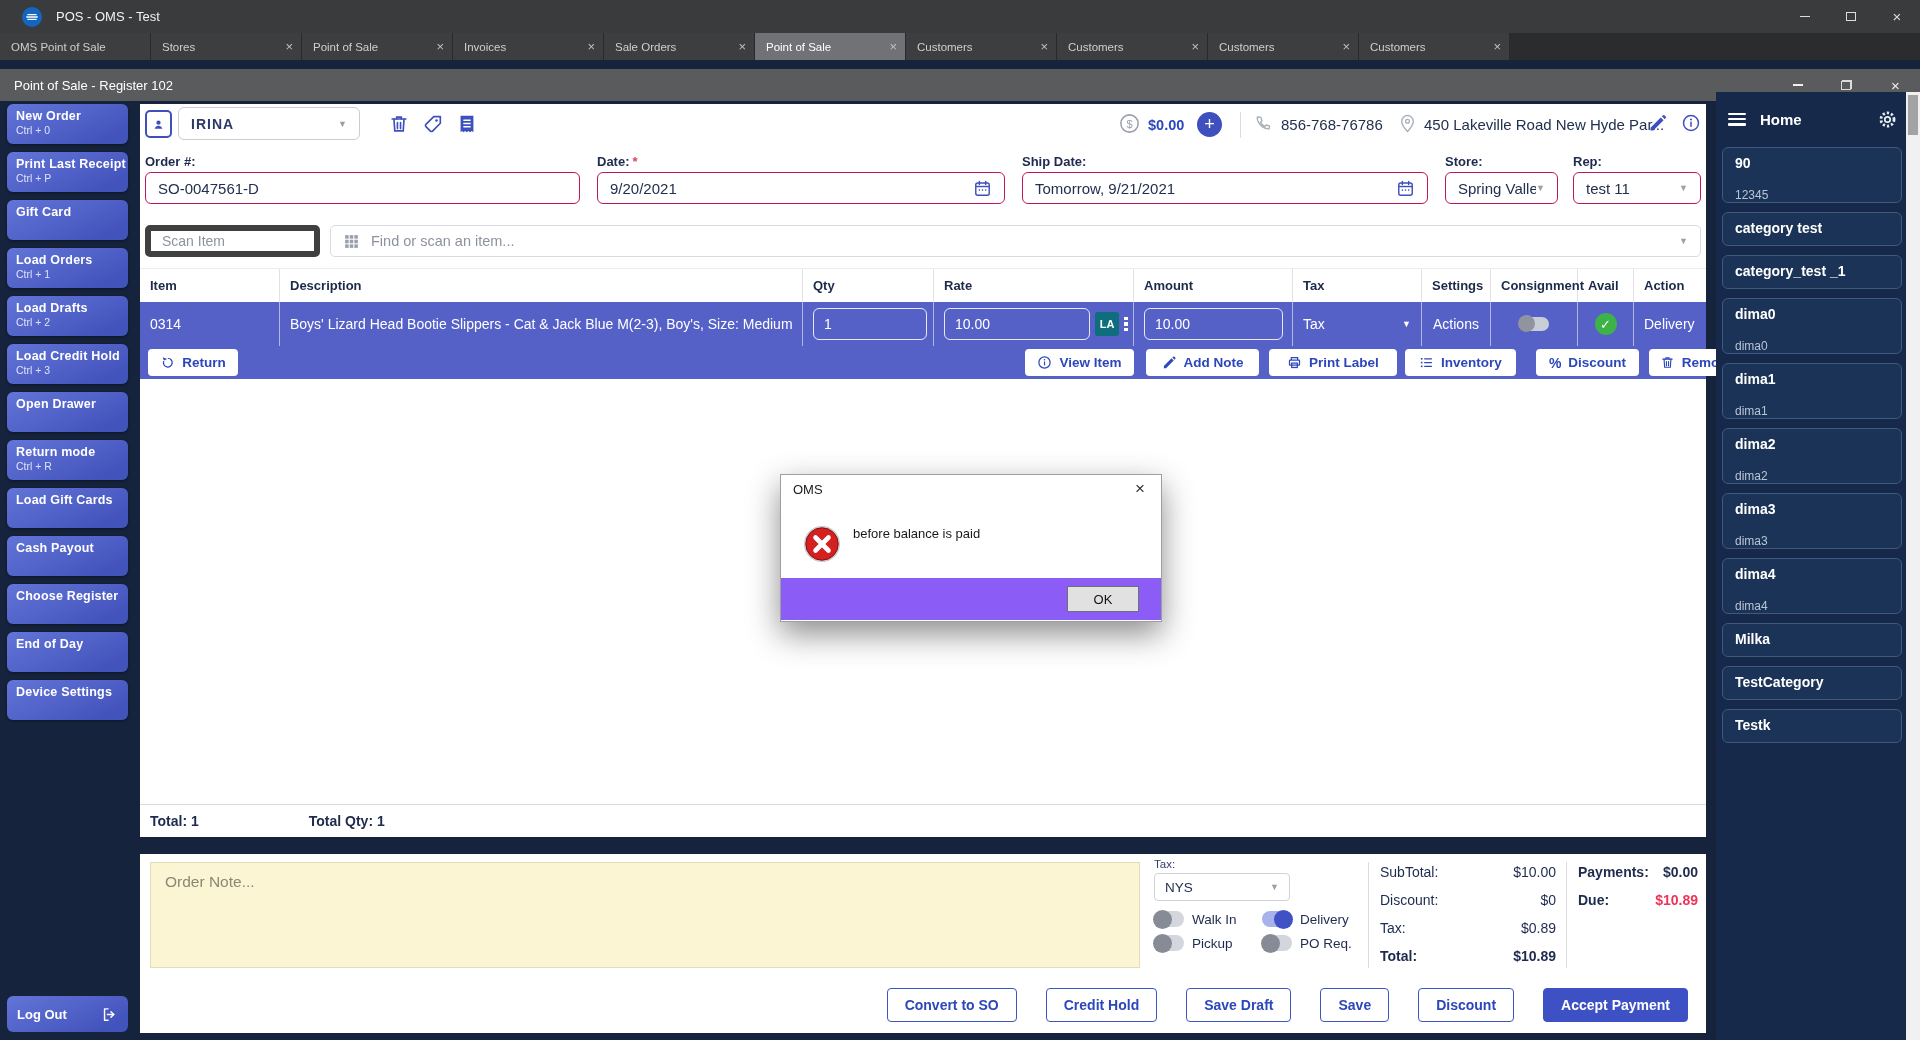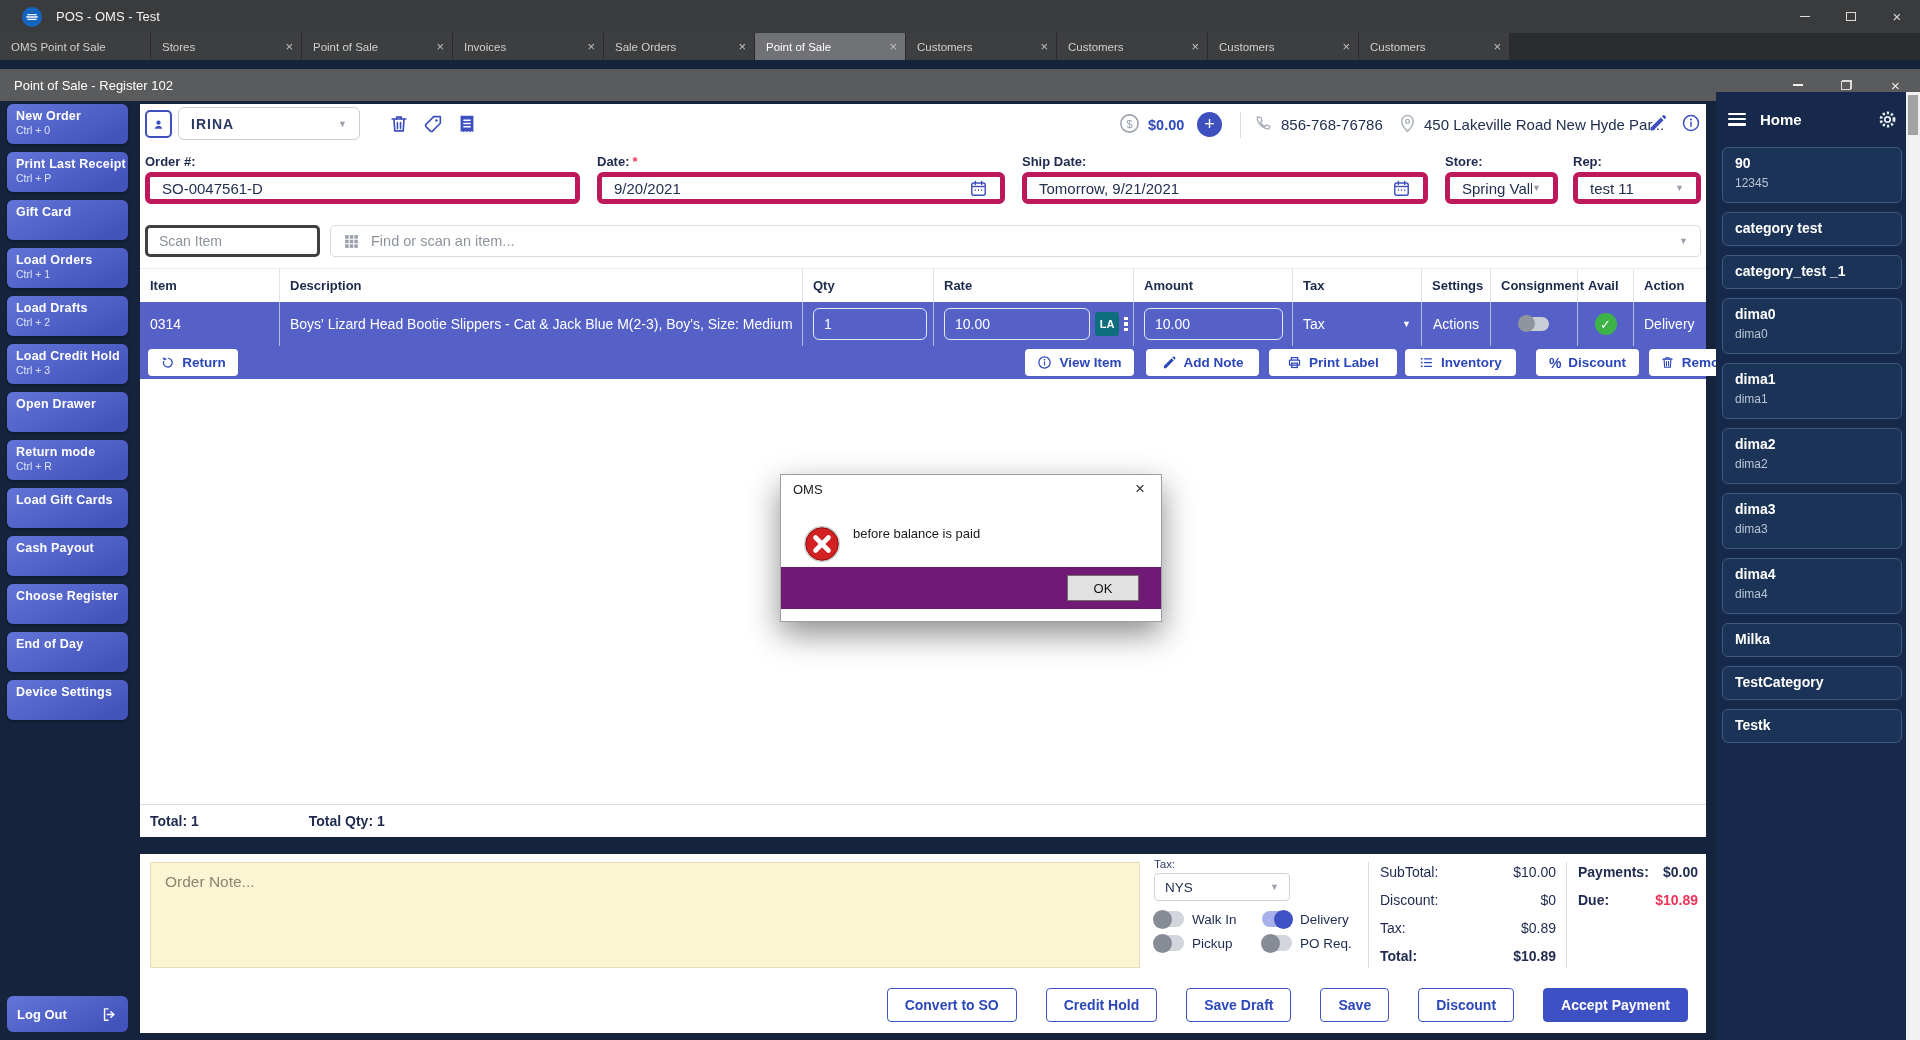--- a/index.html
+++ b/index.html
@@ -65,27 +65,27 @@
   .phone-icon,.pin-icon { position:absolute; top:9px; width:22px; height:22px; color:#aab0ba; }
   .phone-icon svg,.pin-icon svg { width:21px; height:21px; }
   .cust-text { position:absolute; top:12px; color:#22304f; font-size:15px; white-space:nowrap; }
   .pencil-icon { position:absolute; left:1508px; top:9px; width:22px; height:22px; color:#3e4fbe; }
   .pencil-icon svg,.info-icon svg { width:20px; height:20px; }
   .info-icon { position:absolute; left:1541px; top:9px; width:22px; height:22px; color:#3e4fbe; }
 
   
   .f-label { position:absolute; top:50px; font-size:13px; font-weight:600; color:#1e2a4e; }
   .req { color:#e23e57; margin-left:3px; }
-  .f-input { position:absolute; top:68px; height:32px; border:5px solid #be185d; border-radius:6px; display:flex; align-items:center; padding:0 12px; color:#22304f; font-size:15px; }
+  .f-input { position:absolute; top:68px; height:32px; border:1px solid #be185d; border-radius:6px; display:flex; align-items:center; padding:0 12px; color:#22304f; font-size:15px; }
   .f-input .cal { margin-left:auto; color:#3e4fbe; width:19px; height:19px; }
   .f-input .cal svg { width:19px; height:19px; }
   .f-select { justify-content:space-between; }
 
   
-  .scan-input { position:absolute; left:5px; top:121px; width:175px; height:32px; border:3px solid #404040; border-radius:5px; padding:0 11px; font-size:14px; color:#0369a1; background:#fff; }
+  .scan-input { position:absolute; left:5px; top:121px; width:175px; height:32px; border:6px solid #404040; border-radius:5px; padding:0 11px; font-size:14px; color:#0369a1; background:#fff; }
   .scan-input::placeholder { color:#8d939e; }
   .find-box { position:absolute; left:190px; top:121px; width:1371px; height:32px; border:1px solid #d8dbe0; border-radius:5px; display:flex; align-items:center; padding:0 12px; }
   .find-box .grid-ic { width:17px; height:17px; color:#9aa0ac; margin-right:11px; }
   .find-box .grid-ic svg { width:17px; height:17px; }
   .find-box .ph { color:#8d939e; font-size:14.5px; flex:1; }
 
   
   .tbl-head { position:absolute; left:0; top:164px; width:1566px; height:34px; display:grid; grid-template-columns:140px 523px 131px 200px 159px 129px 69px 87px 56px 72px; border-top:1px solid #ececec; }
   .th { display:flex; align-items:center; padding-left:10px; font-size:13px; font-weight:600; color:#1b2a4a; border-right:1px solid #e2e2e2; }
   .th:last-child { border-right:none; }
@@ -145,31 +145,31 @@
   .hamburger { width:18px; height:13px; margin-left:12px; display:flex; flex-direction:column; justify-content:space-between; }
   .hamburger i { height:2.5px; background:#fff; border-radius:1px; }
   .rp-title { color:#fff; font-size:15px; font-weight:600; margin-left:14px; flex:1; }
   .gear { width:21px; height:21px; color:#e8edf4; margin-right:8px; }
   .gear svg { width:21px; height:21px; }
   .rp-cards { position:absolute; left:6px; top:55px; width:180px; display:flex; flex-direction:column; gap:9px; }
   .rp-card { border:1px solid #3e5a7e; border-radius:6px; background:#1b3357; padding:7px 12px 6px 12px; }
   .rp-card.tall { height:56px; }
   .rp-card.short { height:34px; }
   .rp-card .ct { color:#fff; font-size:14px; font-weight:700; }
-  .rp-card .cs { color:#b9c5d6; font-size:12px; margin-top:5px; }
+  .rp-card .cs { color:#b9c5d6; font-size:12px; margin-top:17px; }
   .rp-scrollbar { position:absolute; left:1906px; top:92px; width:14px; height:948px; background:#f1f1f1; }
   .rp-thumb { position:absolute; left:2px; top:3px; width:10px; height:40px; background:#a3a3a3; }
 
   
   .dialog { position:absolute; left:780px; top:474px; width:382px; height:148px; background:#fff; border:1px solid #9aa0a6; box-shadow:0 12px 30px rgba(0,0,0,.45); z-index:10; }
   .dlg-title { position:absolute; left:12px; top:7px; font-size:13px; color:#1a1a1a; }
   .dlg-close { position:absolute; right:10px; top:4px; font-size:17px; color:#333; width:22px; text-align:center; }
   .dlg-err { position:absolute; left:22px; top:50px; width:38px; height:38px; }
   .dlg-msg { position:absolute; left:72px; top:50px; width:300px; font-size:13px; color:#1a1a1a; line-height:1.35; }
-  .dlg-footer { position:absolute; left:0; bottom:12px; width:380px; height:42px; background:#701a75;text-align:right; }
+  .dlg-footer { position:absolute; left:0; bottom:1px; width:380px; height:42px; background:#8b5cf6;text-align:right; }
   .dlg-ok { position:absolute; right:22px; top:8px; width:72px; height:26px; background:#e1e1e1; border:1px solid #707070; font-size:13px; color:#111; display:flex; align-items:center; justify-content:center; }
 </style>
 </head>
 <body>
 
 <div class="screen">
 
   <div class="titlebar">
     <div class="app-icon">
       <svg viewBox="0 0 24 24">

